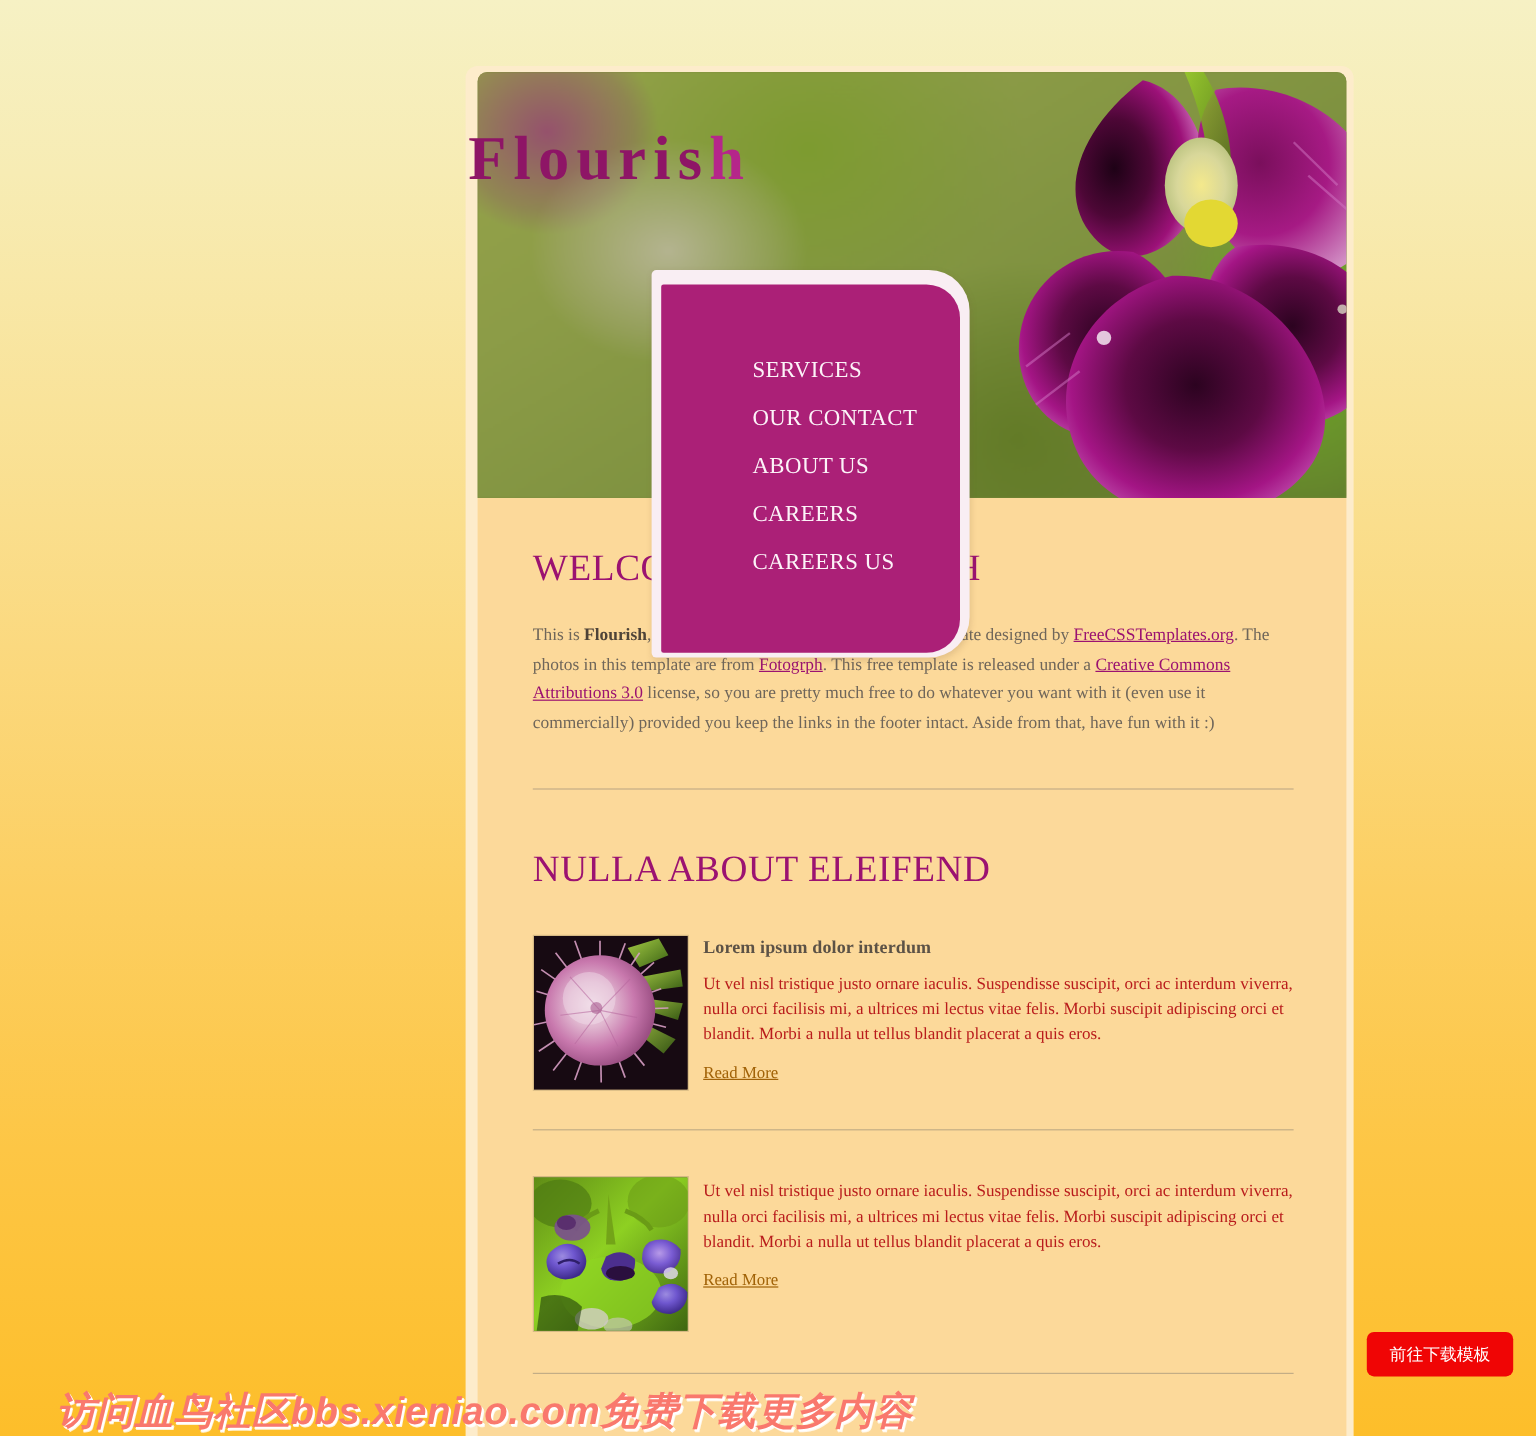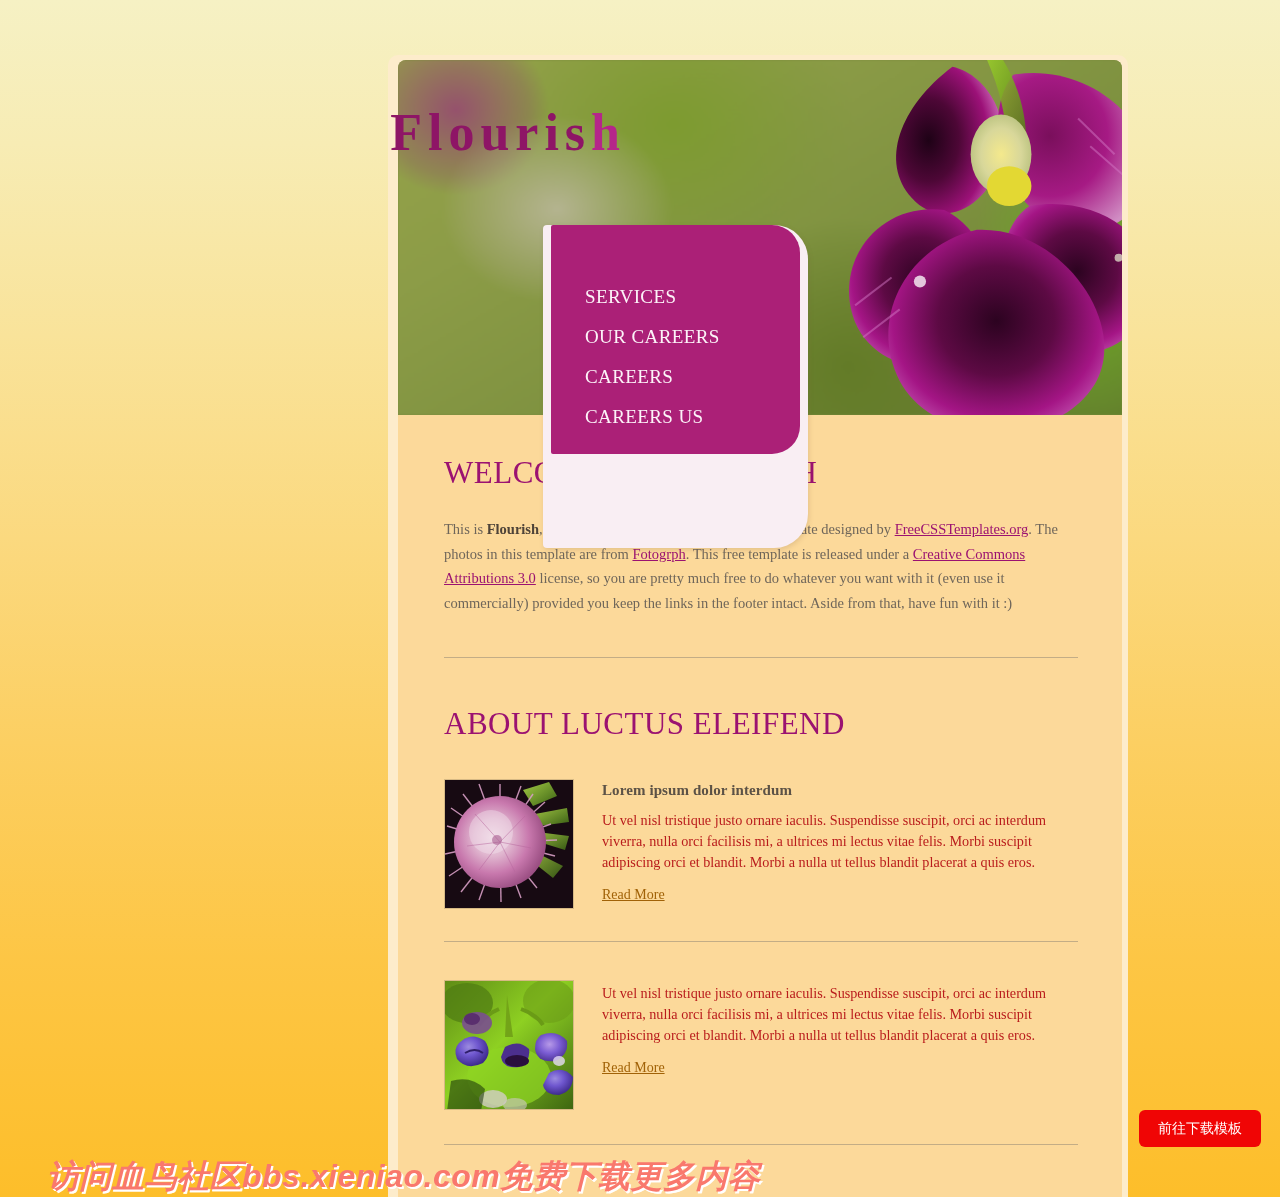--- a/index.html
+++ b/index.html
@@ -87,25 +87,26 @@
     width: 265px;
     height: 323px;
     background: #f9eef3;
     border-radius: 4px 34px 34px 4px;
     z-index: 8;
     box-shadow: 1px 2px 5px rgba(120,90,60,0.18);
   }
   #nav {
     position: absolute;
     left: 8px;
-    top: 0;
+    top: 12px;
     width: 249px;
-    height: 229px;
+    height: 307px;
     background: #ab2077;
     border-radius: 2px 28px 28px 2px;
+    padding-left: 42px;
   }
   #nav ul { list-style: none; padding-top: 52px; }
   #nav li { }
   #nav a {
     display: block;
     padding: 9px 0 9px 34px;
     color: #fcf3f8;
     font-size: 19px;
     letter-spacing: 0.4px;
     text-decoration: none;
@@ -144,21 +145,21 @@
 
   hr.divider {
     border: none;
     border-top: 1px solid #c3ad86;
     margin: 0;
   }
   #divider-1 { margin-top: 42px; margin-bottom: 48px; }
   #divider-2 { margin-top: 32px; margin-bottom: 38px; }
   #divider-3 { margin-top: 34px; }
 
-  .article { display: flex; gap: 28px; margin-top: 37px; }
+  .article { display: flex; gap: 12px; margin-top: 37px; }
   .thumb {
     flex: 0 0 130px;
     width: 130px; height: 130px;
     border: 1px solid #d6b984;
     overflow: hidden;
     position: relative;
   }
   .article-body { flex: 1; padding-top: 3px; }
   .article-body h3 {
     color: #5c5246;
@@ -280,41 +281,44 @@
 
   <div id="title"><span>Flouris</span><span class="clip-h">h</span></div>
 
   <div id="nav-frame">
     <nav id="nav">
       <ul>
         <li>
             <a href="#">SERVICES</a>
           </li>
         <li>
-            <a href="#">OUR CAREERS</a>
+            <a href="#">OUR CONTACT</a>
+          </li>
+        <li>
+            <a href="#">ABOUT US</a>
           </li>
         <li>
             <a href="#">CAREERS</a>
           </li>
         <li>
             <a href="#">CAREERS US</a>
           </li>
       </ul>
     </nav>
   </div>
 
   <main id="content">
 
     <h2 class="section-title" id="welcome-title">WELCOME TO FLOURISH</h2>
 
     <p class="body-text"><span>This is </span><b>Flourish</b><span>, a free, fully standards-compliant CSS template designed by </span><a href="#" class="inline-link">FreeCSSTemplates.org</a><span>. The photos in this template are from </span><a href="#" class="inline-link">Fotogrph</a><span>. This free template is released under a </span><a href="#" class="inline-link">Creative Commons Attributions 3.0</a><span> license, so you are pretty much free to do whatever you want with it (even use it commercially) provided you keep the links in the footer intact. Aside from that, have fun with it :)</span></p>
 
     <hr class="divider" id="divider-1">
 
-    <h2 class="section-title">ABOUT LUCTUS ELEIFEND</h2>
+    <h2 class="section-title">NULLA ABOUT ELEIFEND</h2>
 
     <article class="article">
       <div class="thumb">
         <div class="thumb-thistle">
           <svg viewBox="0 0 130 130" width="130" height="130">
             <defs>
               <radialGradient id="thistleG" cx="42%" cy="45%" r="58%">
                 <stop offset="0%" stop-color="#f0dbe6"></stop>
                 <stop offset="35%" stop-color="#e0b6cf"></stop>
                 <stop offset="68%" stop-color="#c878ad"></stop>

